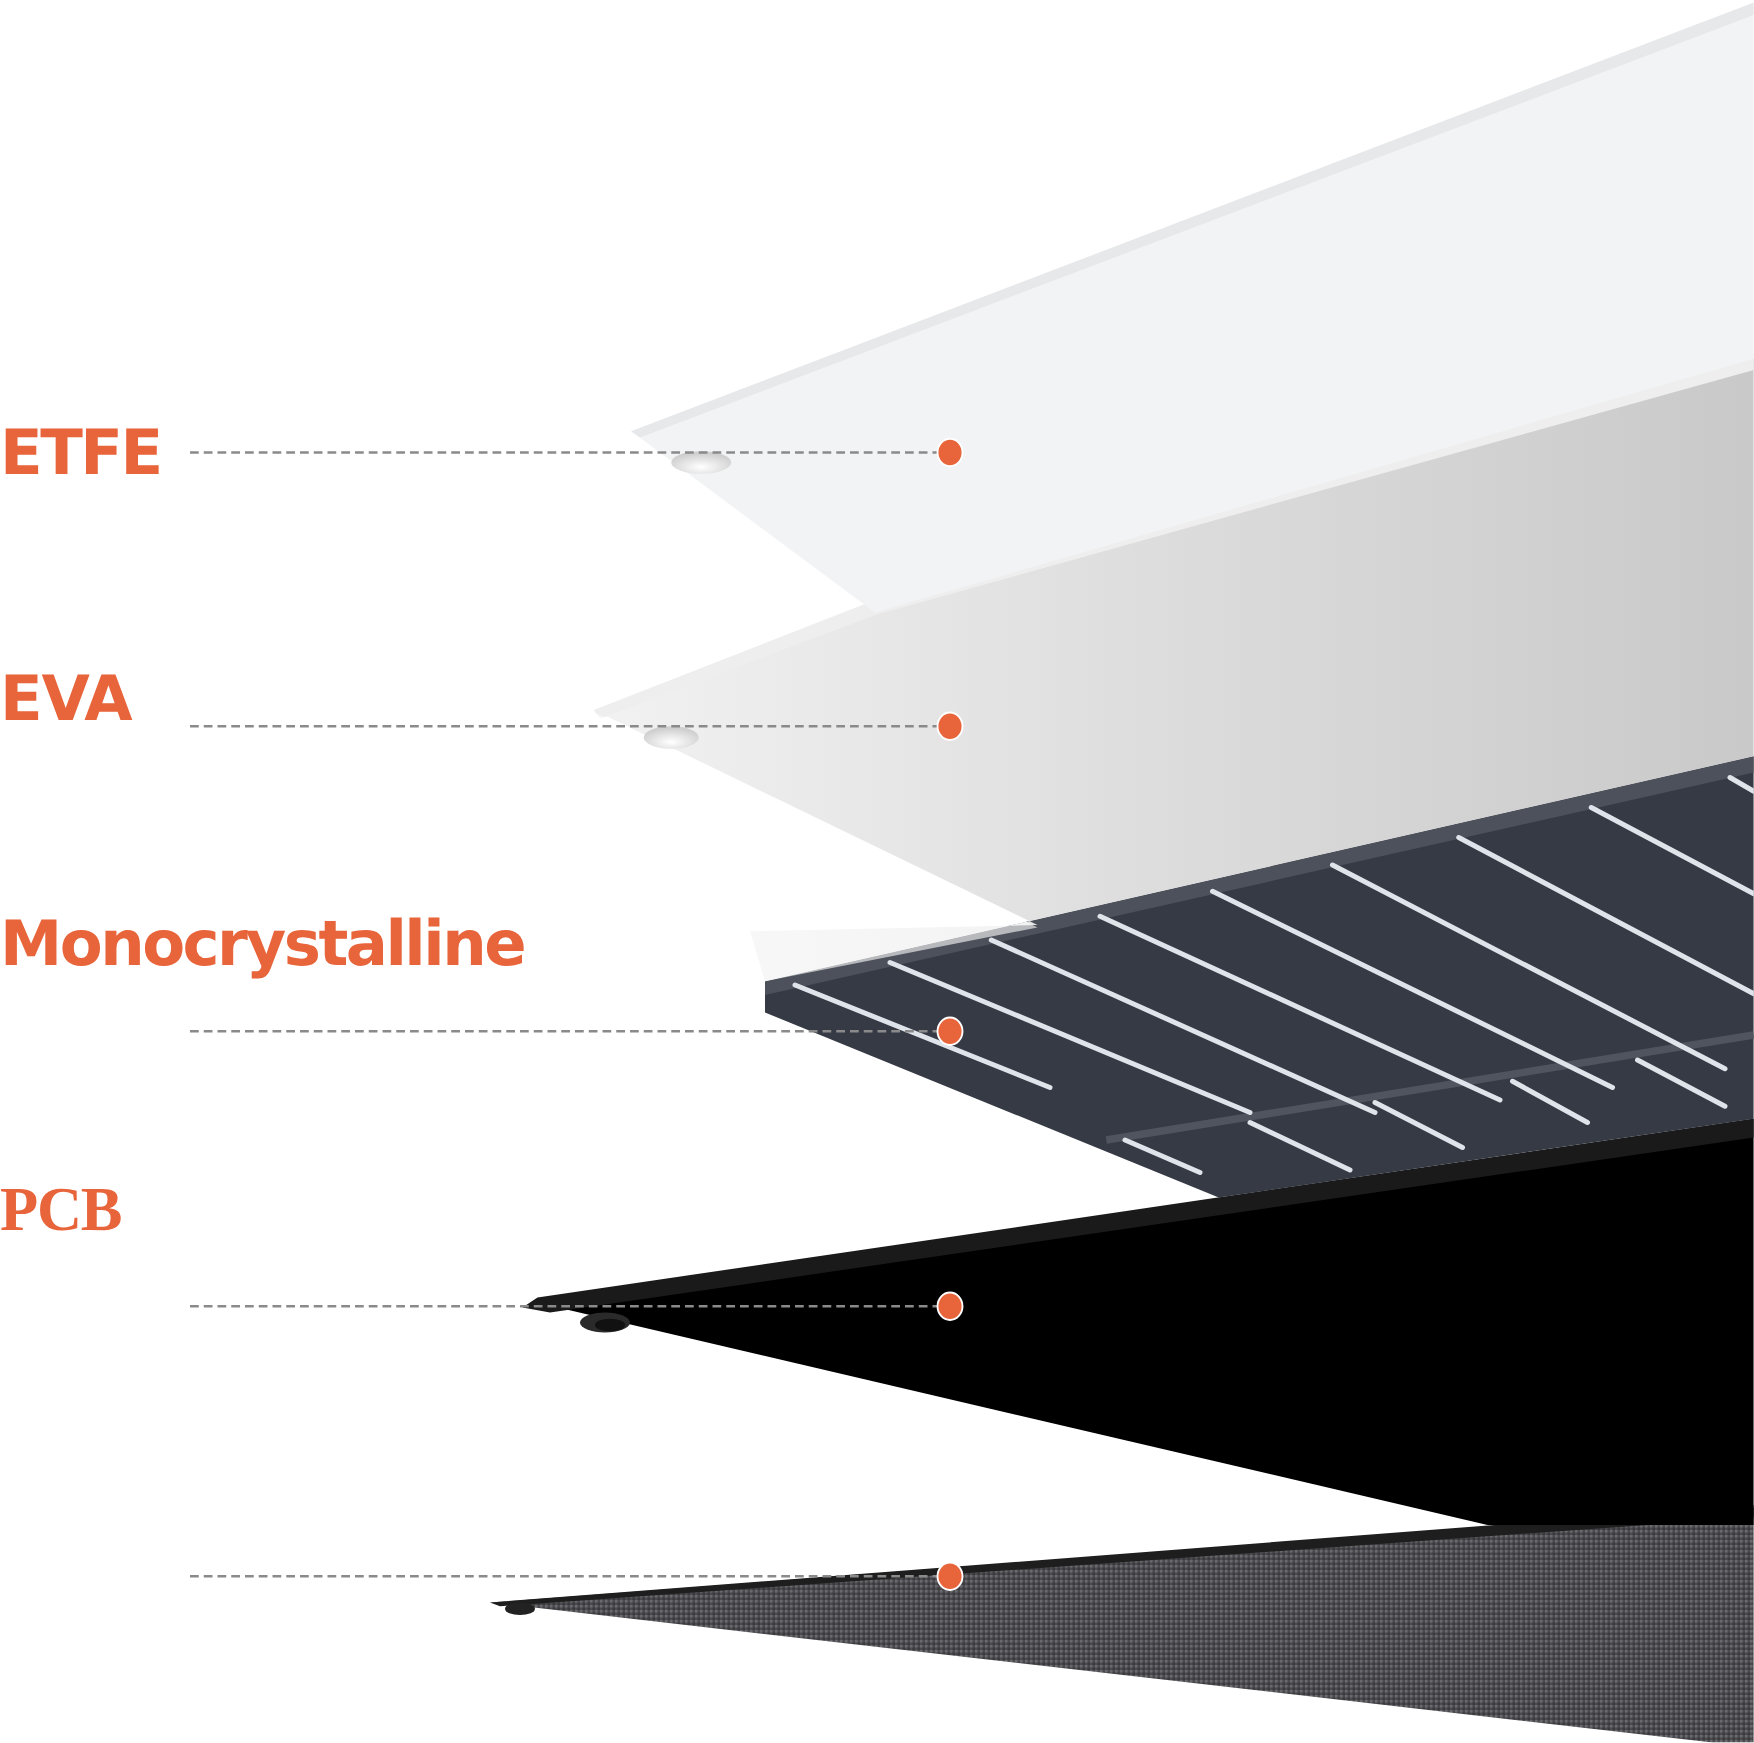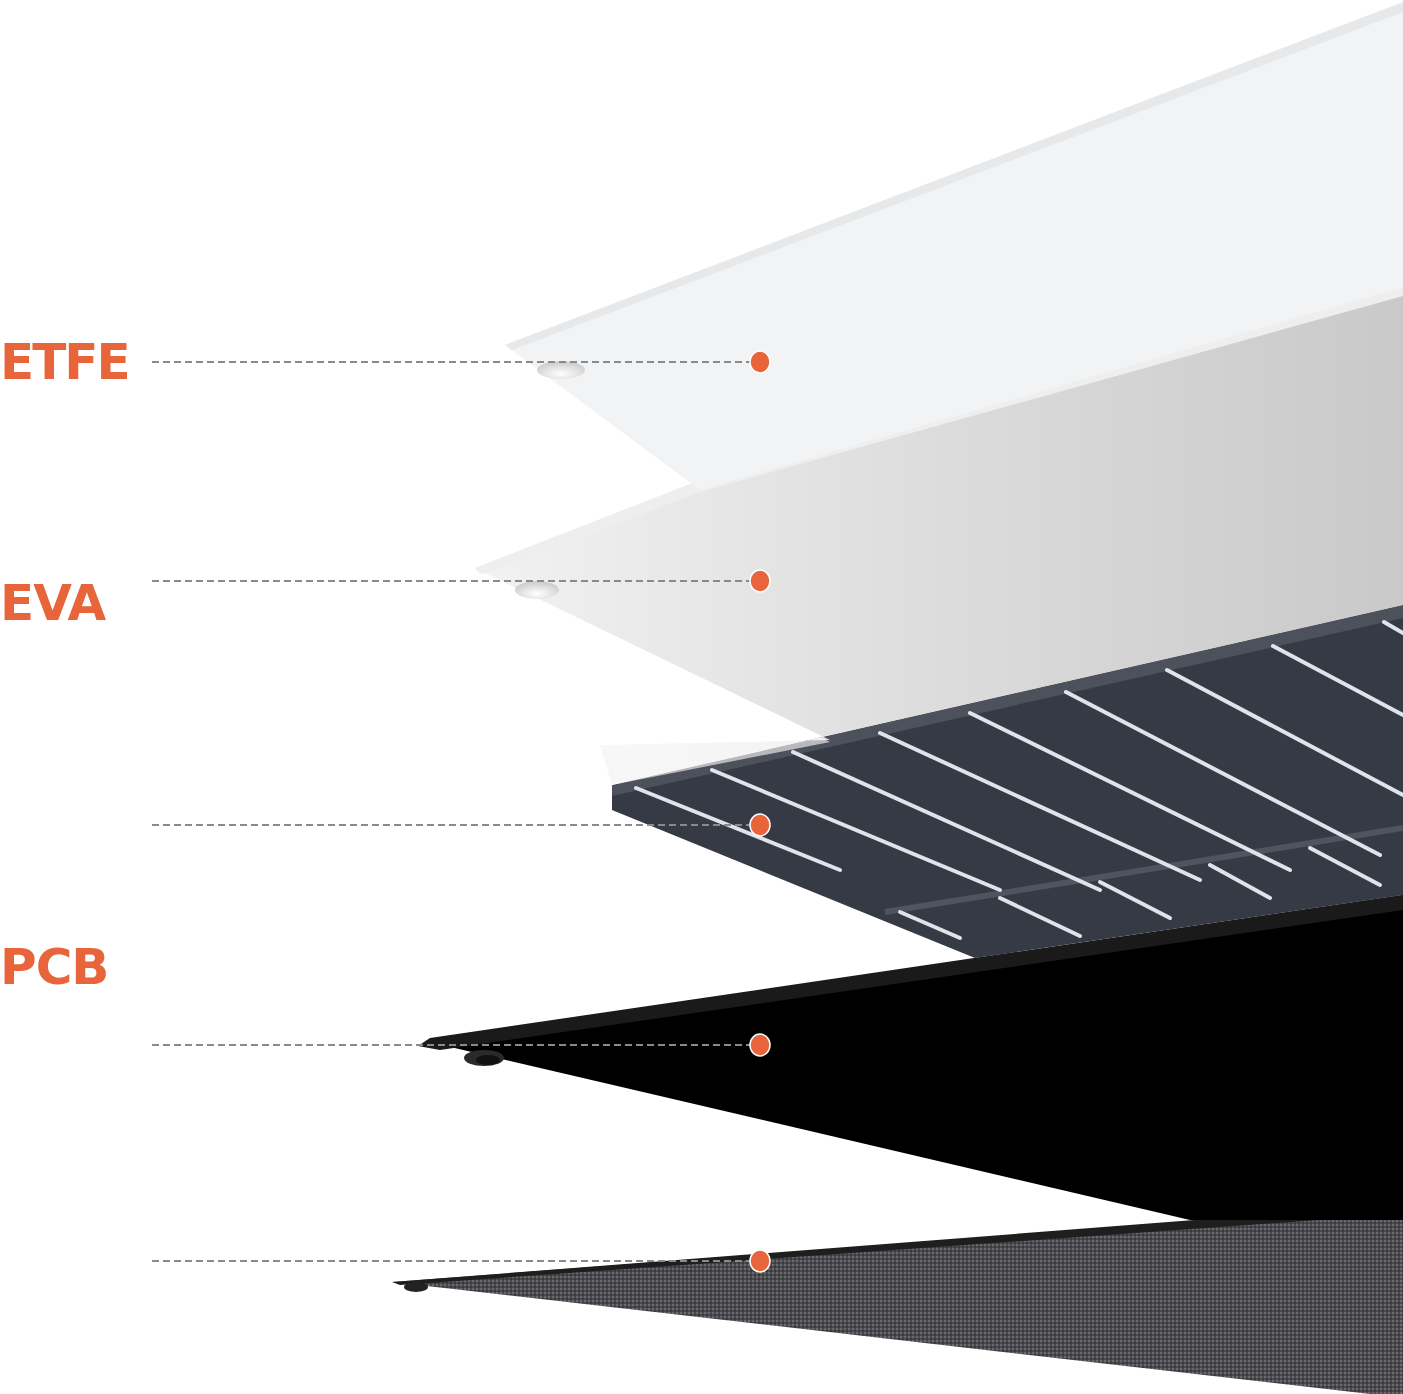--- a/index.html
+++ b/index.html
@@ -1,22 +1,22 @@
 <!DOCTYPE html>
 <html><head>
   <meta charset="utf-8">
   <style>
     html, body { margin: 0; padding: 0; background: #ffffff; }
     body { width: 1403px; height: 1394px; position: relative; overflow: hidden; font-family: "DejaVu Sans", "Liberation Sans", sans-serif; }
     .stage { position: absolute; left: 0; top: 0; width: 1403px; height: 1394px; }
     .label { position: absolute; left: 0; color: #e8643a; font-weight: bold; font-family: "DejaVu Sans", "Liberation Sans", sans-serif; white-space: nowrap; line-height: 1; }
     .label-etfe { top: 337px; font-size: 50px; letter-spacing: -2px; }
-    .label-eva { top: 534px; font-size: 50px; letter-spacing: -1px; margin-top: 44px; }
+    .label-eva { top: 534px; font-size: 50px; letter-spacing: -1px; }
     .label-mono { top: 730px; font-size: 50px; letter-spacing: -2px; }
-    .label-pcb { top: 942px; font-size: 50px; letter-spacing: -1px; }
+    .label-pcb { top: 942px; font-size: 50px; letter-spacing: -1px; font-family: Liberation Serif, serif; }
     .label-fabric { top: 1136px; font-size: 50px; letter-spacing: -2px; }
   </style>
 </head>
 <body>
 
 <div class="stage">
   <svg width="1403" height="1394" viewBox="0 0 1403 1394" xmlns="http://www.w3.org/2000/svg">
     <defs>
       <linearGradient id="evaGrad" x1="0" y1="0" x2="1" y2="0">
         <stop offset="0" stop-color="#f2f2f2"></stop>
@@ -94,14 +94,15 @@
       <ellipse cx="760" cy="362" rx="10" ry="11"></ellipse>
       <ellipse cx="760" cy="581" rx="10" ry="11"></ellipse>
       <ellipse cx="760" cy="825" rx="10" ry="11"></ellipse>
       <ellipse cx="760" cy="1045" rx="10" ry="11"></ellipse>
       <ellipse cx="760" cy="1261" rx="10" ry="11"></ellipse>
     </g>
   </svg>
 
   <div class="label label-etfe">ETFE</div>
   <div class="label label-eva">EVA</div>
+  <div class="label label-mono">Monocrystalline</div>
   <div class="label label-pcb">PCB</div>
 </div>
 
 </body></html>

